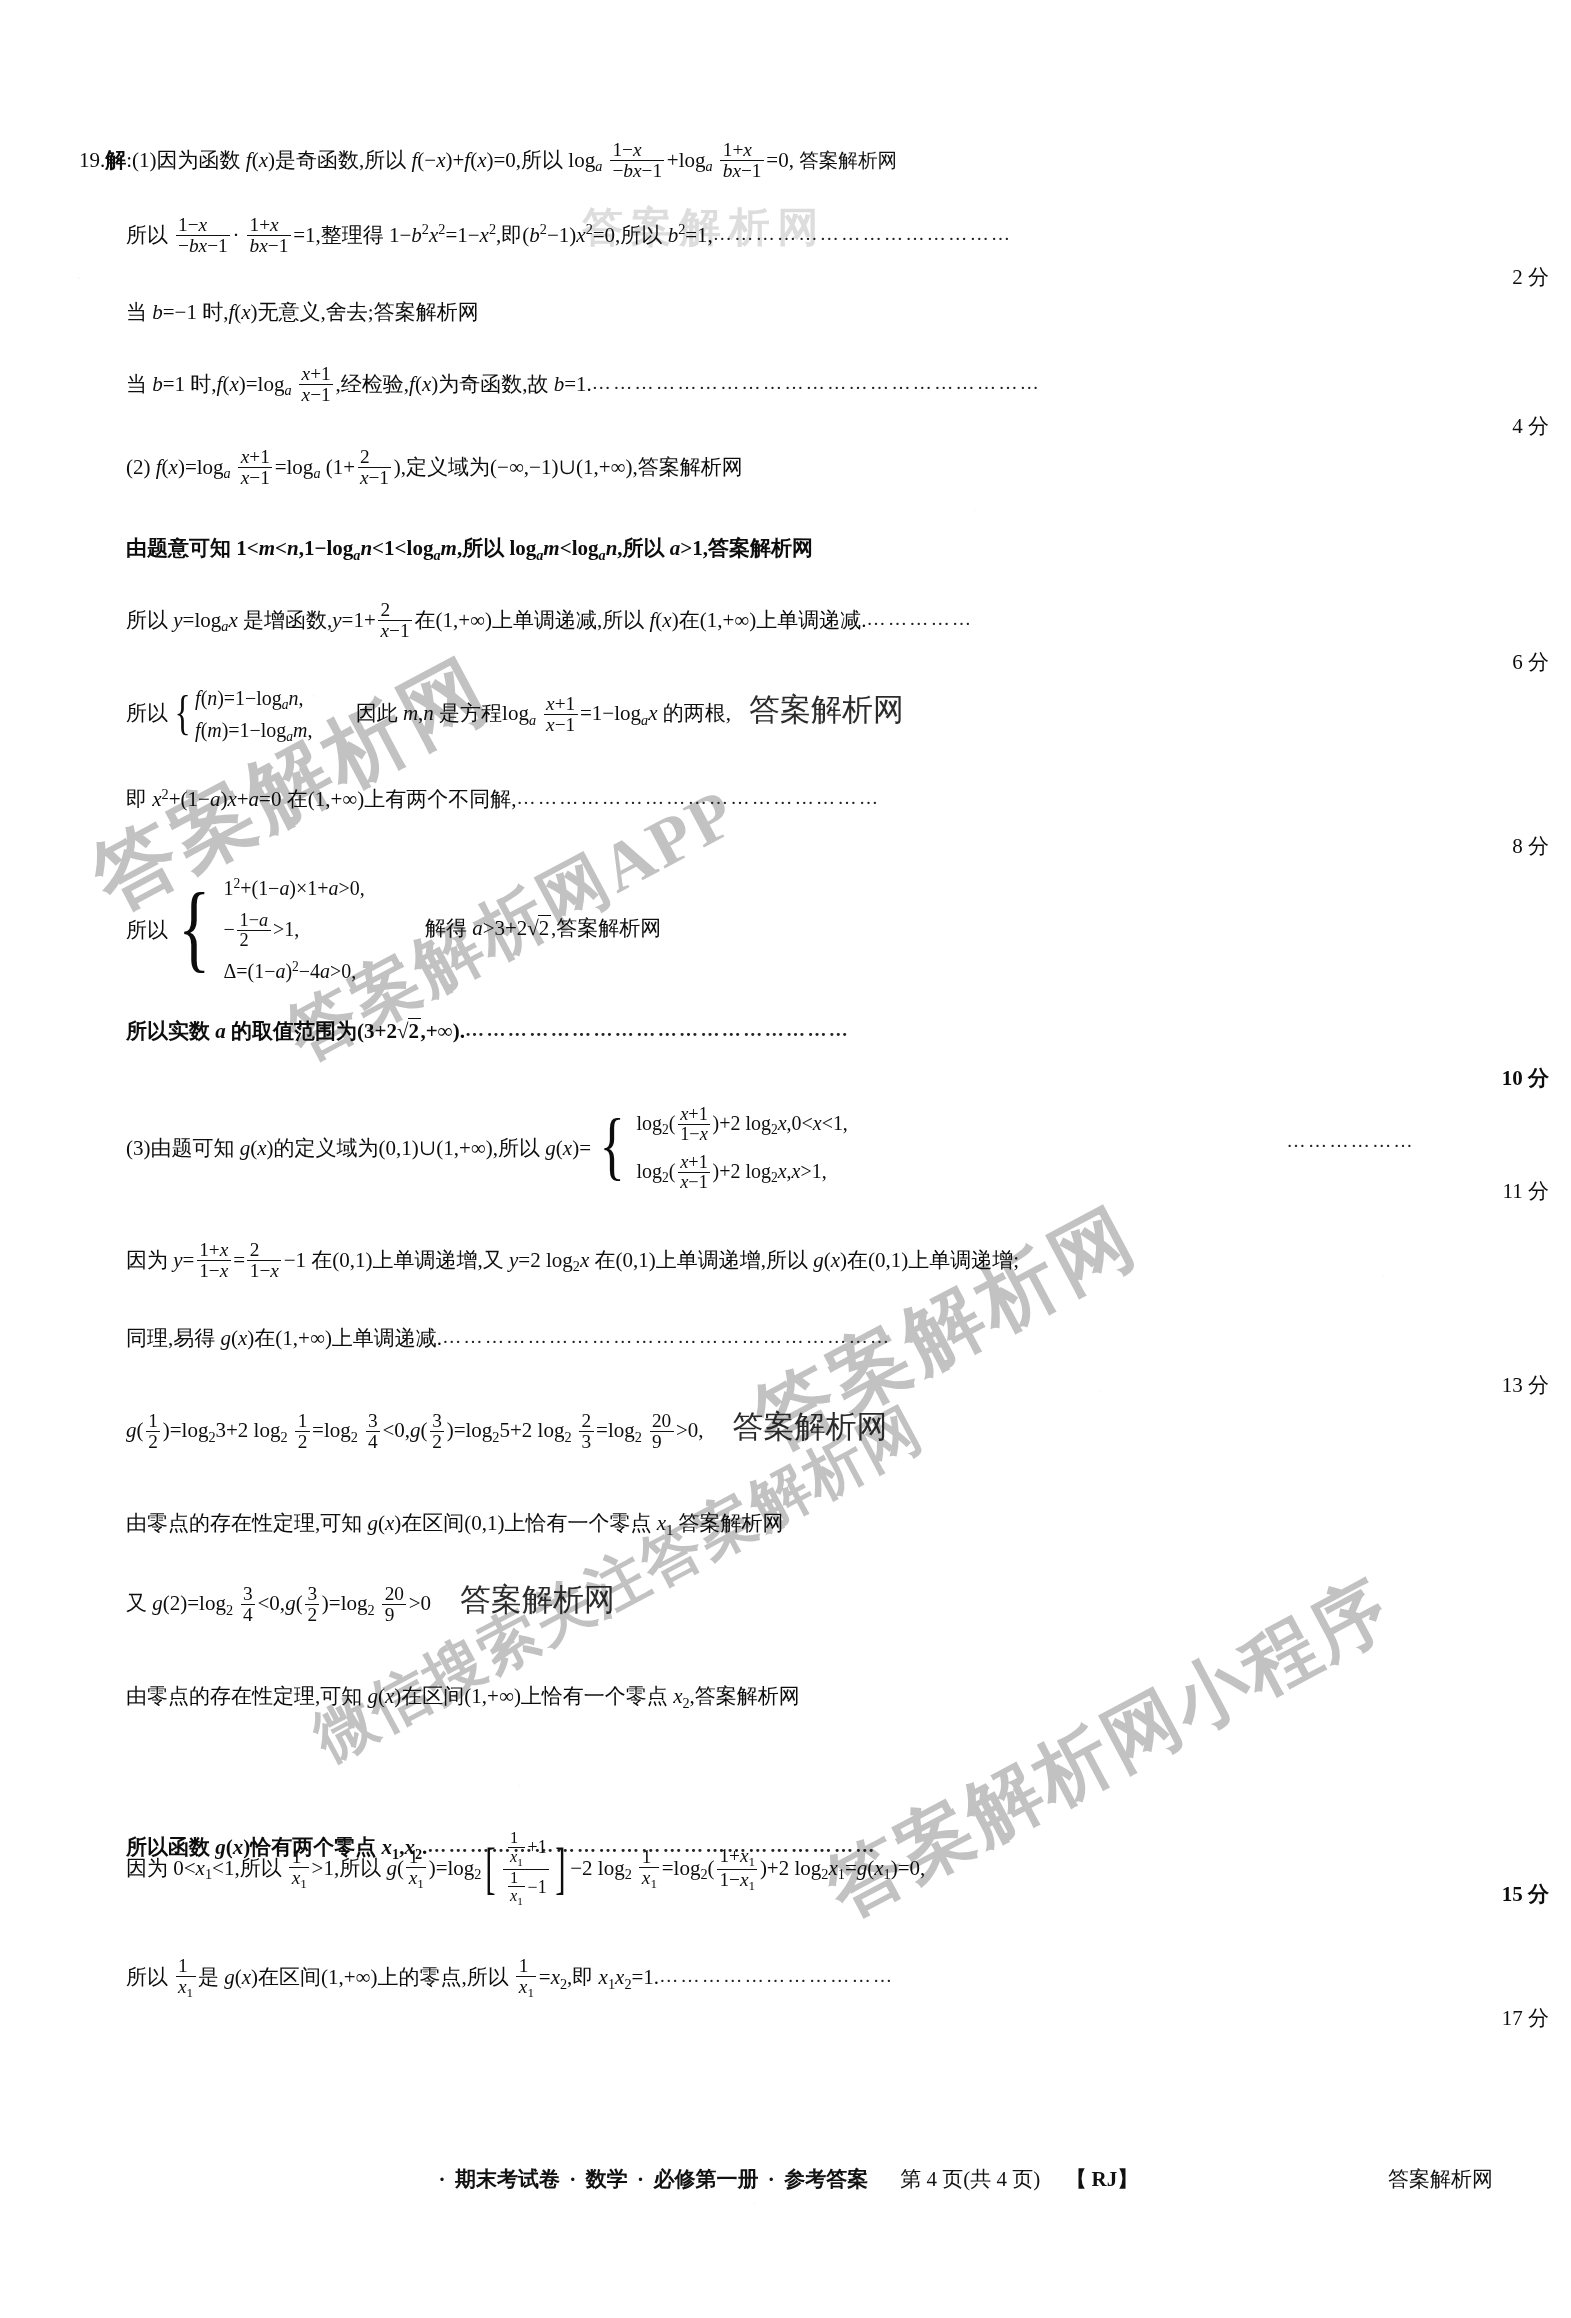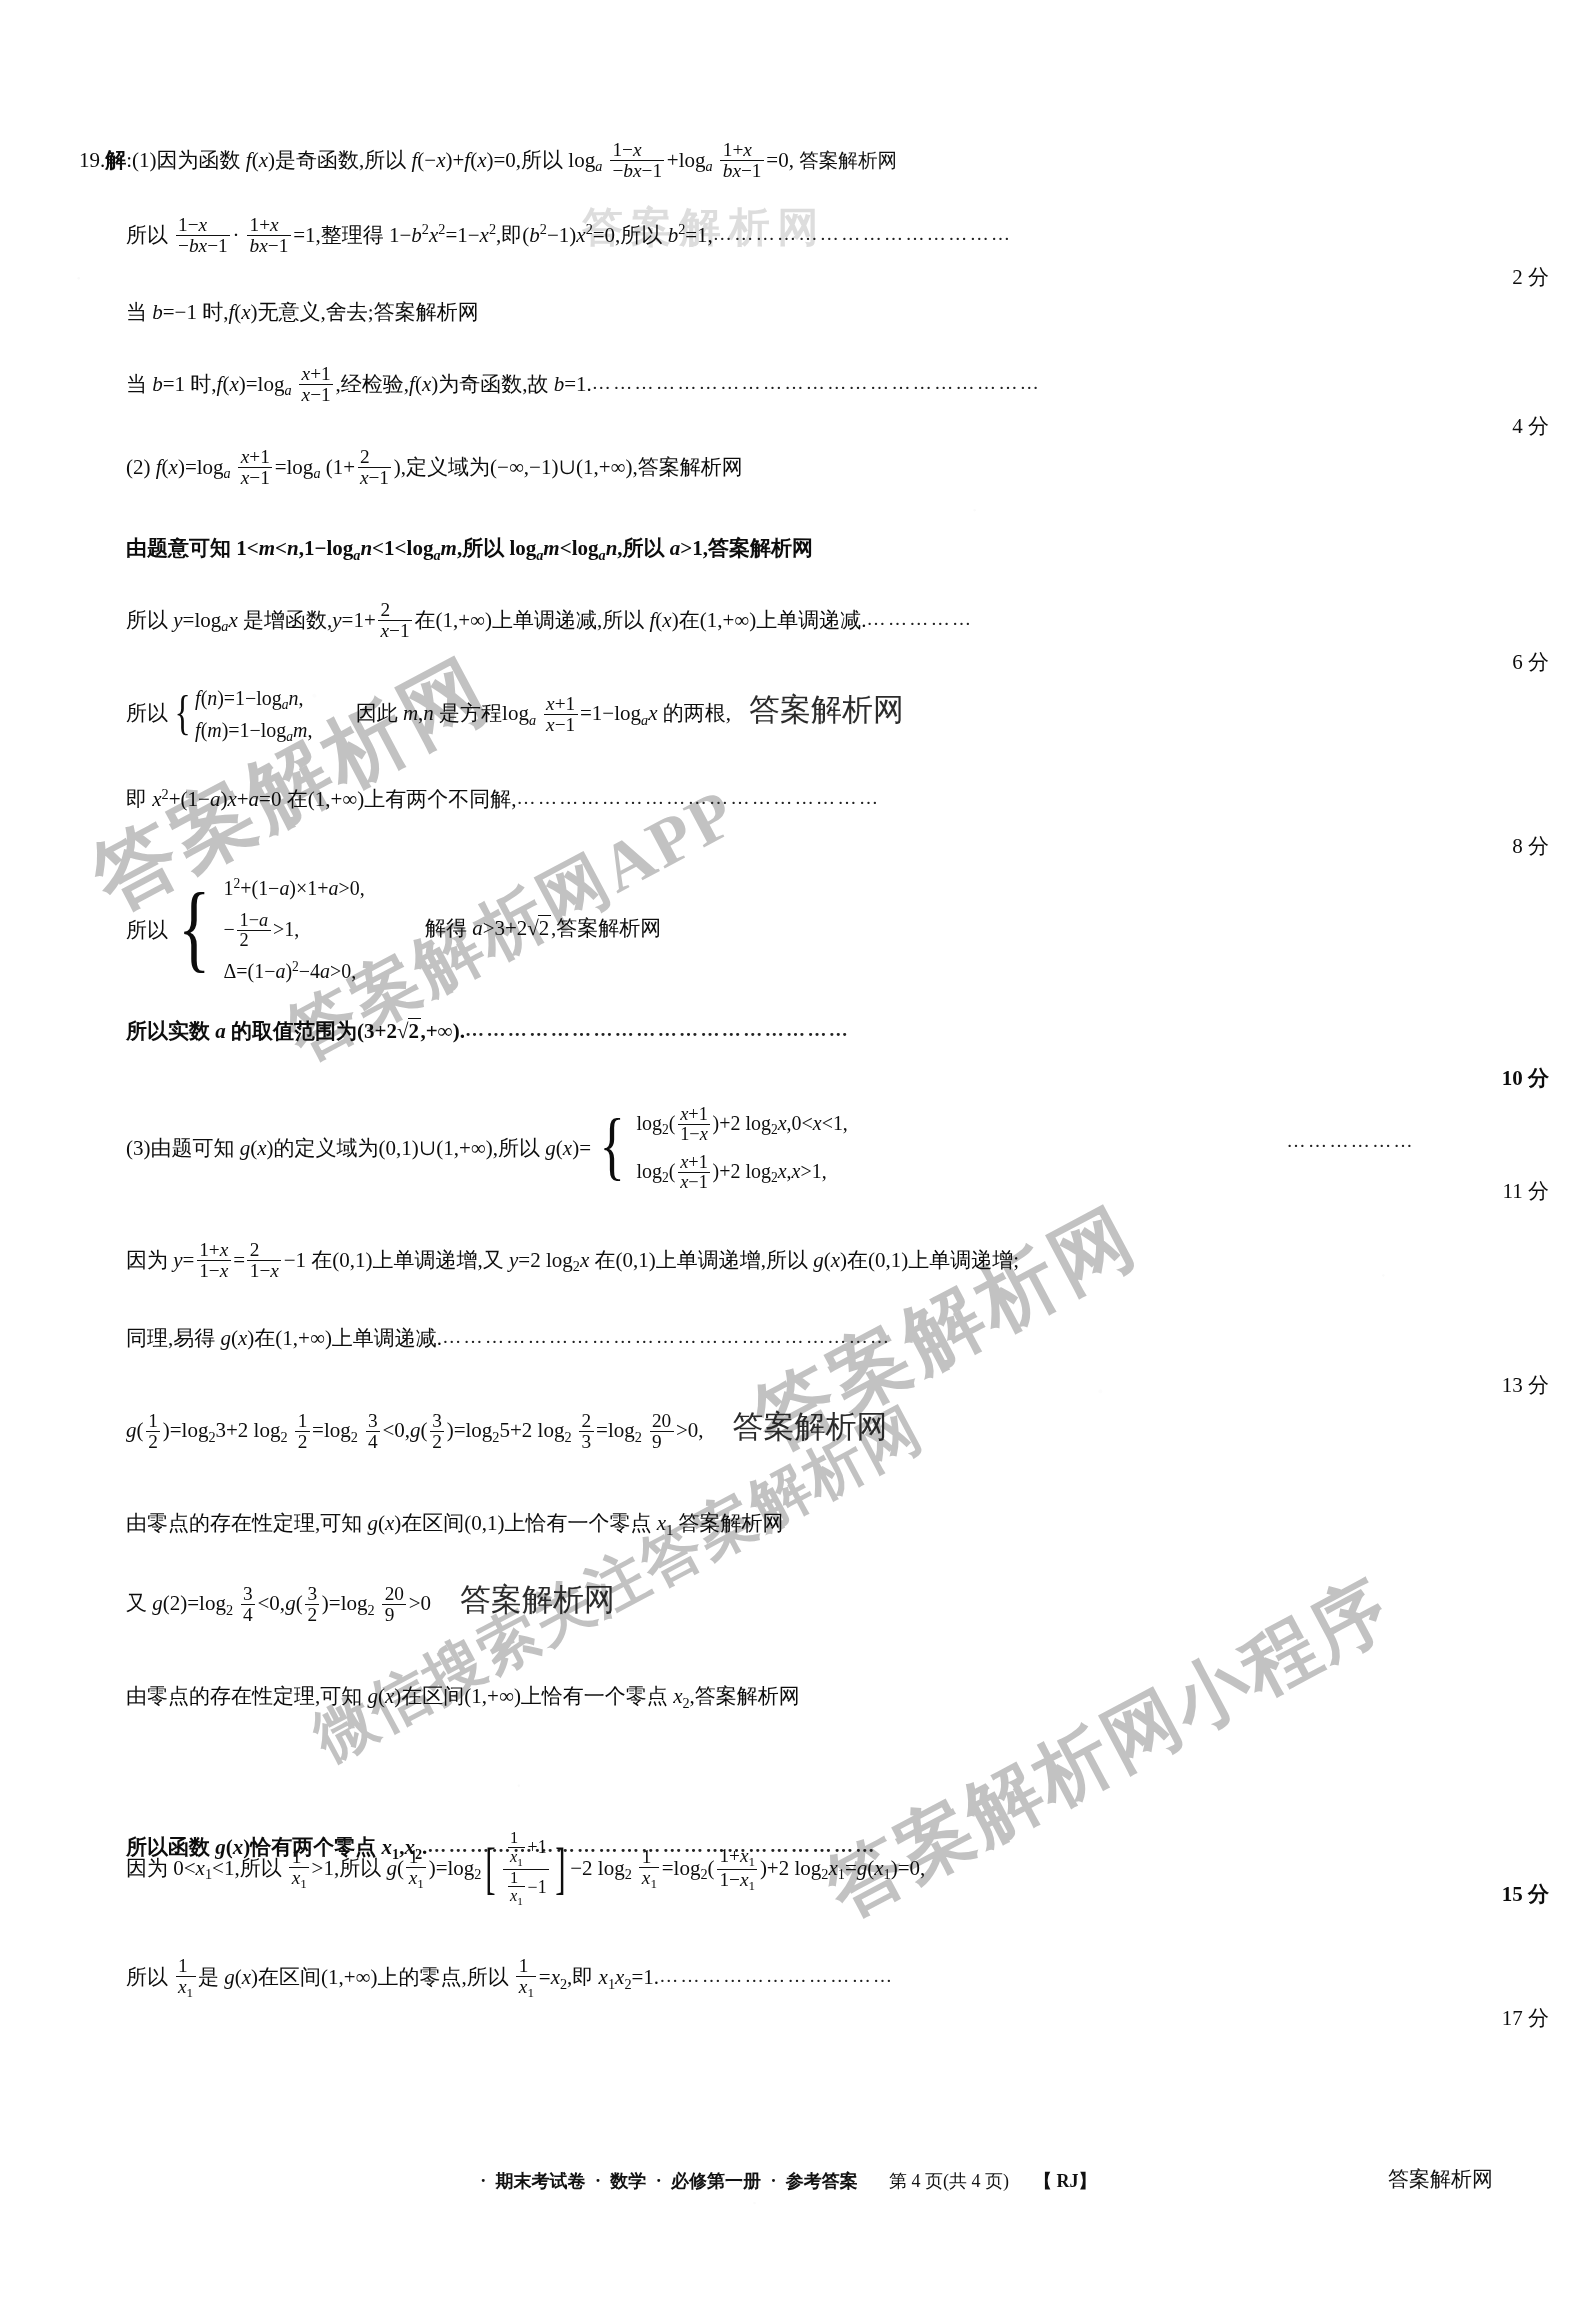--- a/index.html
+++ b/index.html
@@ -131,21 +131,21 @@
     color: #1a1a1a;
     font-weight: normal;
     opacity: 0.92;
   }
   .footer {
     position: absolute;
     left: 0;
     right: 0;
     bottom: 126px;
     text-align: center;
-    font-size: 18px;
+    font-size: 21px;
     color: #111;
     font-weight: bold;
   }
   .footer .fcell { display: inline-block; margin: 0 4.7px; }
   .footer .normal { font-weight: normal; }
   .foot-wm {
     position: absolute;
     right: 79px;
     bottom: 126px;
     font-size: 21px;

